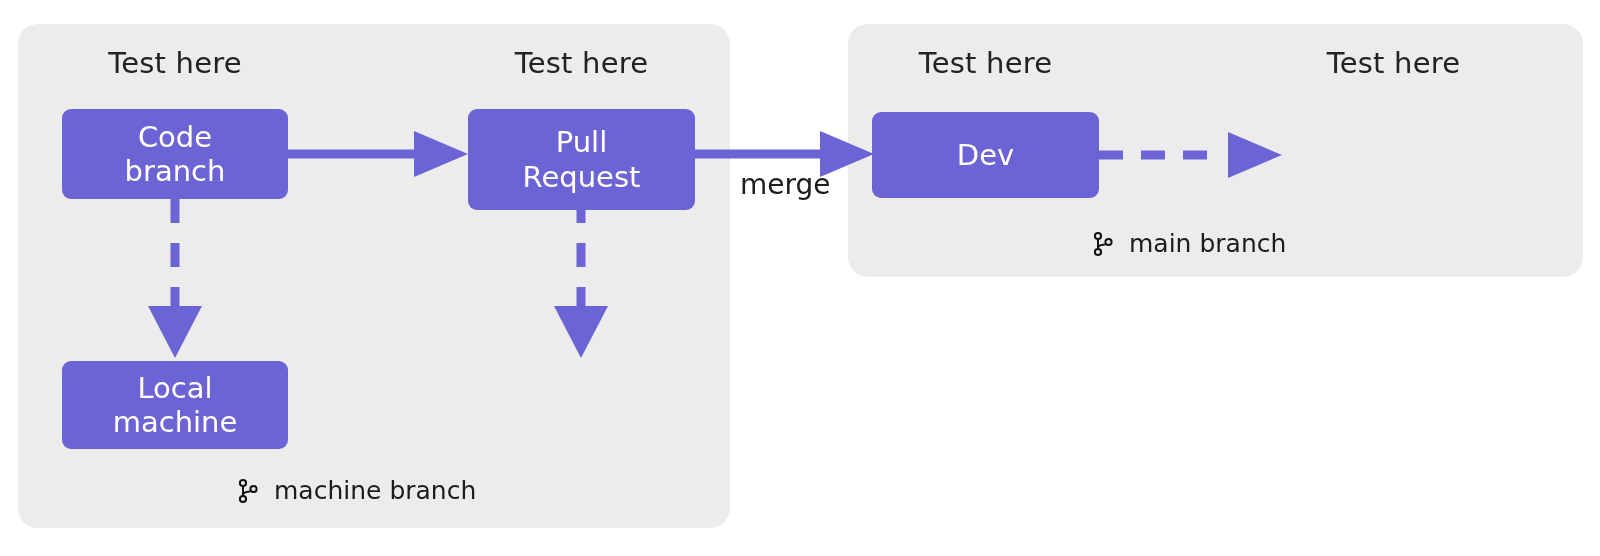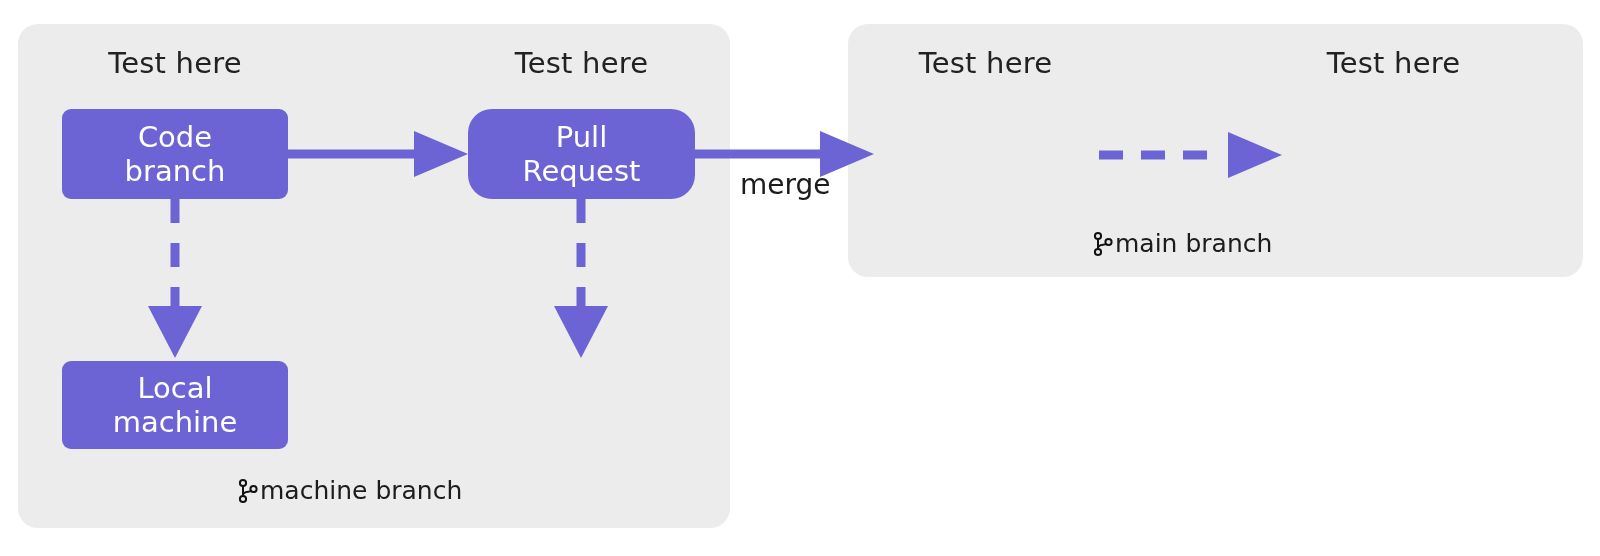--- a/index.html
+++ b/index.html
@@ -62,34 +62,34 @@
     align-items: center;
     justify-content: center;
     text-align: center;
     font-size: 29px;
     line-height: 1.18;
     white-space: pre-line;
     box-sizing: border-box;
   }
 
   #node-code-branch   { left: 62px;   top: 109px; width: 226px; height: 90px; }
-  #node-pull-request  { left: 468px;  top: 109px; width: 227px; height: 90px; border-radius: 24px; }
+  #node-pull-request  { left: 468px;  top: 109px; width: 227px; height: 101px; }
   #node-local-machine { left: 62px;   top: 361px; width: 226px; height: 88px; }
   #node-preview       { left: 468px;  top: 361px; width: 227px; height: 88px; }
   #node-dev           { left: 872px;  top: 112px; width: 227px; height: 86px; }
   #node-prod          { left: 1280px; top: 112px; width: 227px; height: 86px; }
 
   
   .branch-label {
     position: absolute;
     font-size: 25px;
     color: #1c1c1c;
     display: flex;
     align-items: center;
-    gap: 2px;
+    gap: 16px;
     white-space: nowrap;
   }
   #label-feature-branch { left: 238px;  top: 476px; }
   #label-main-branch    { left: 1093px; top: 229px; }
   .branch-icon {
     display: inline-block;
     width: 20px;
     height: 26px;
     line-height: 0;
   }
@@ -158,20 +158,21 @@
   <div class="node" id="node-code-branch">Code
 branch</div>
 
   <div class="node" id="node-pull-request">Pull
 Request</div>
 
   <div class="node" id="node-local-machine">Local
 machine</div>
 
 
+  <div class="node" id="node-dev">Dev</div>
 
 
   <div id="label-merge">merge</div>
 
   <div class="branch-label" id="label-feature-branch">
     <span class="branch-icon">
       <svg width="20" height="26" viewBox="0 0 20 26">
         <circle cx="5" cy="5" r="3.1" fill="none" stroke="#111" stroke-width="2"></circle>
         <circle cx="5" cy="21" r="3.1" fill="none" stroke="#111" stroke-width="2"></circle>
         <circle cx="15.5" cy="11" r="3.1" fill="none" stroke="#111" stroke-width="2"></circle>

